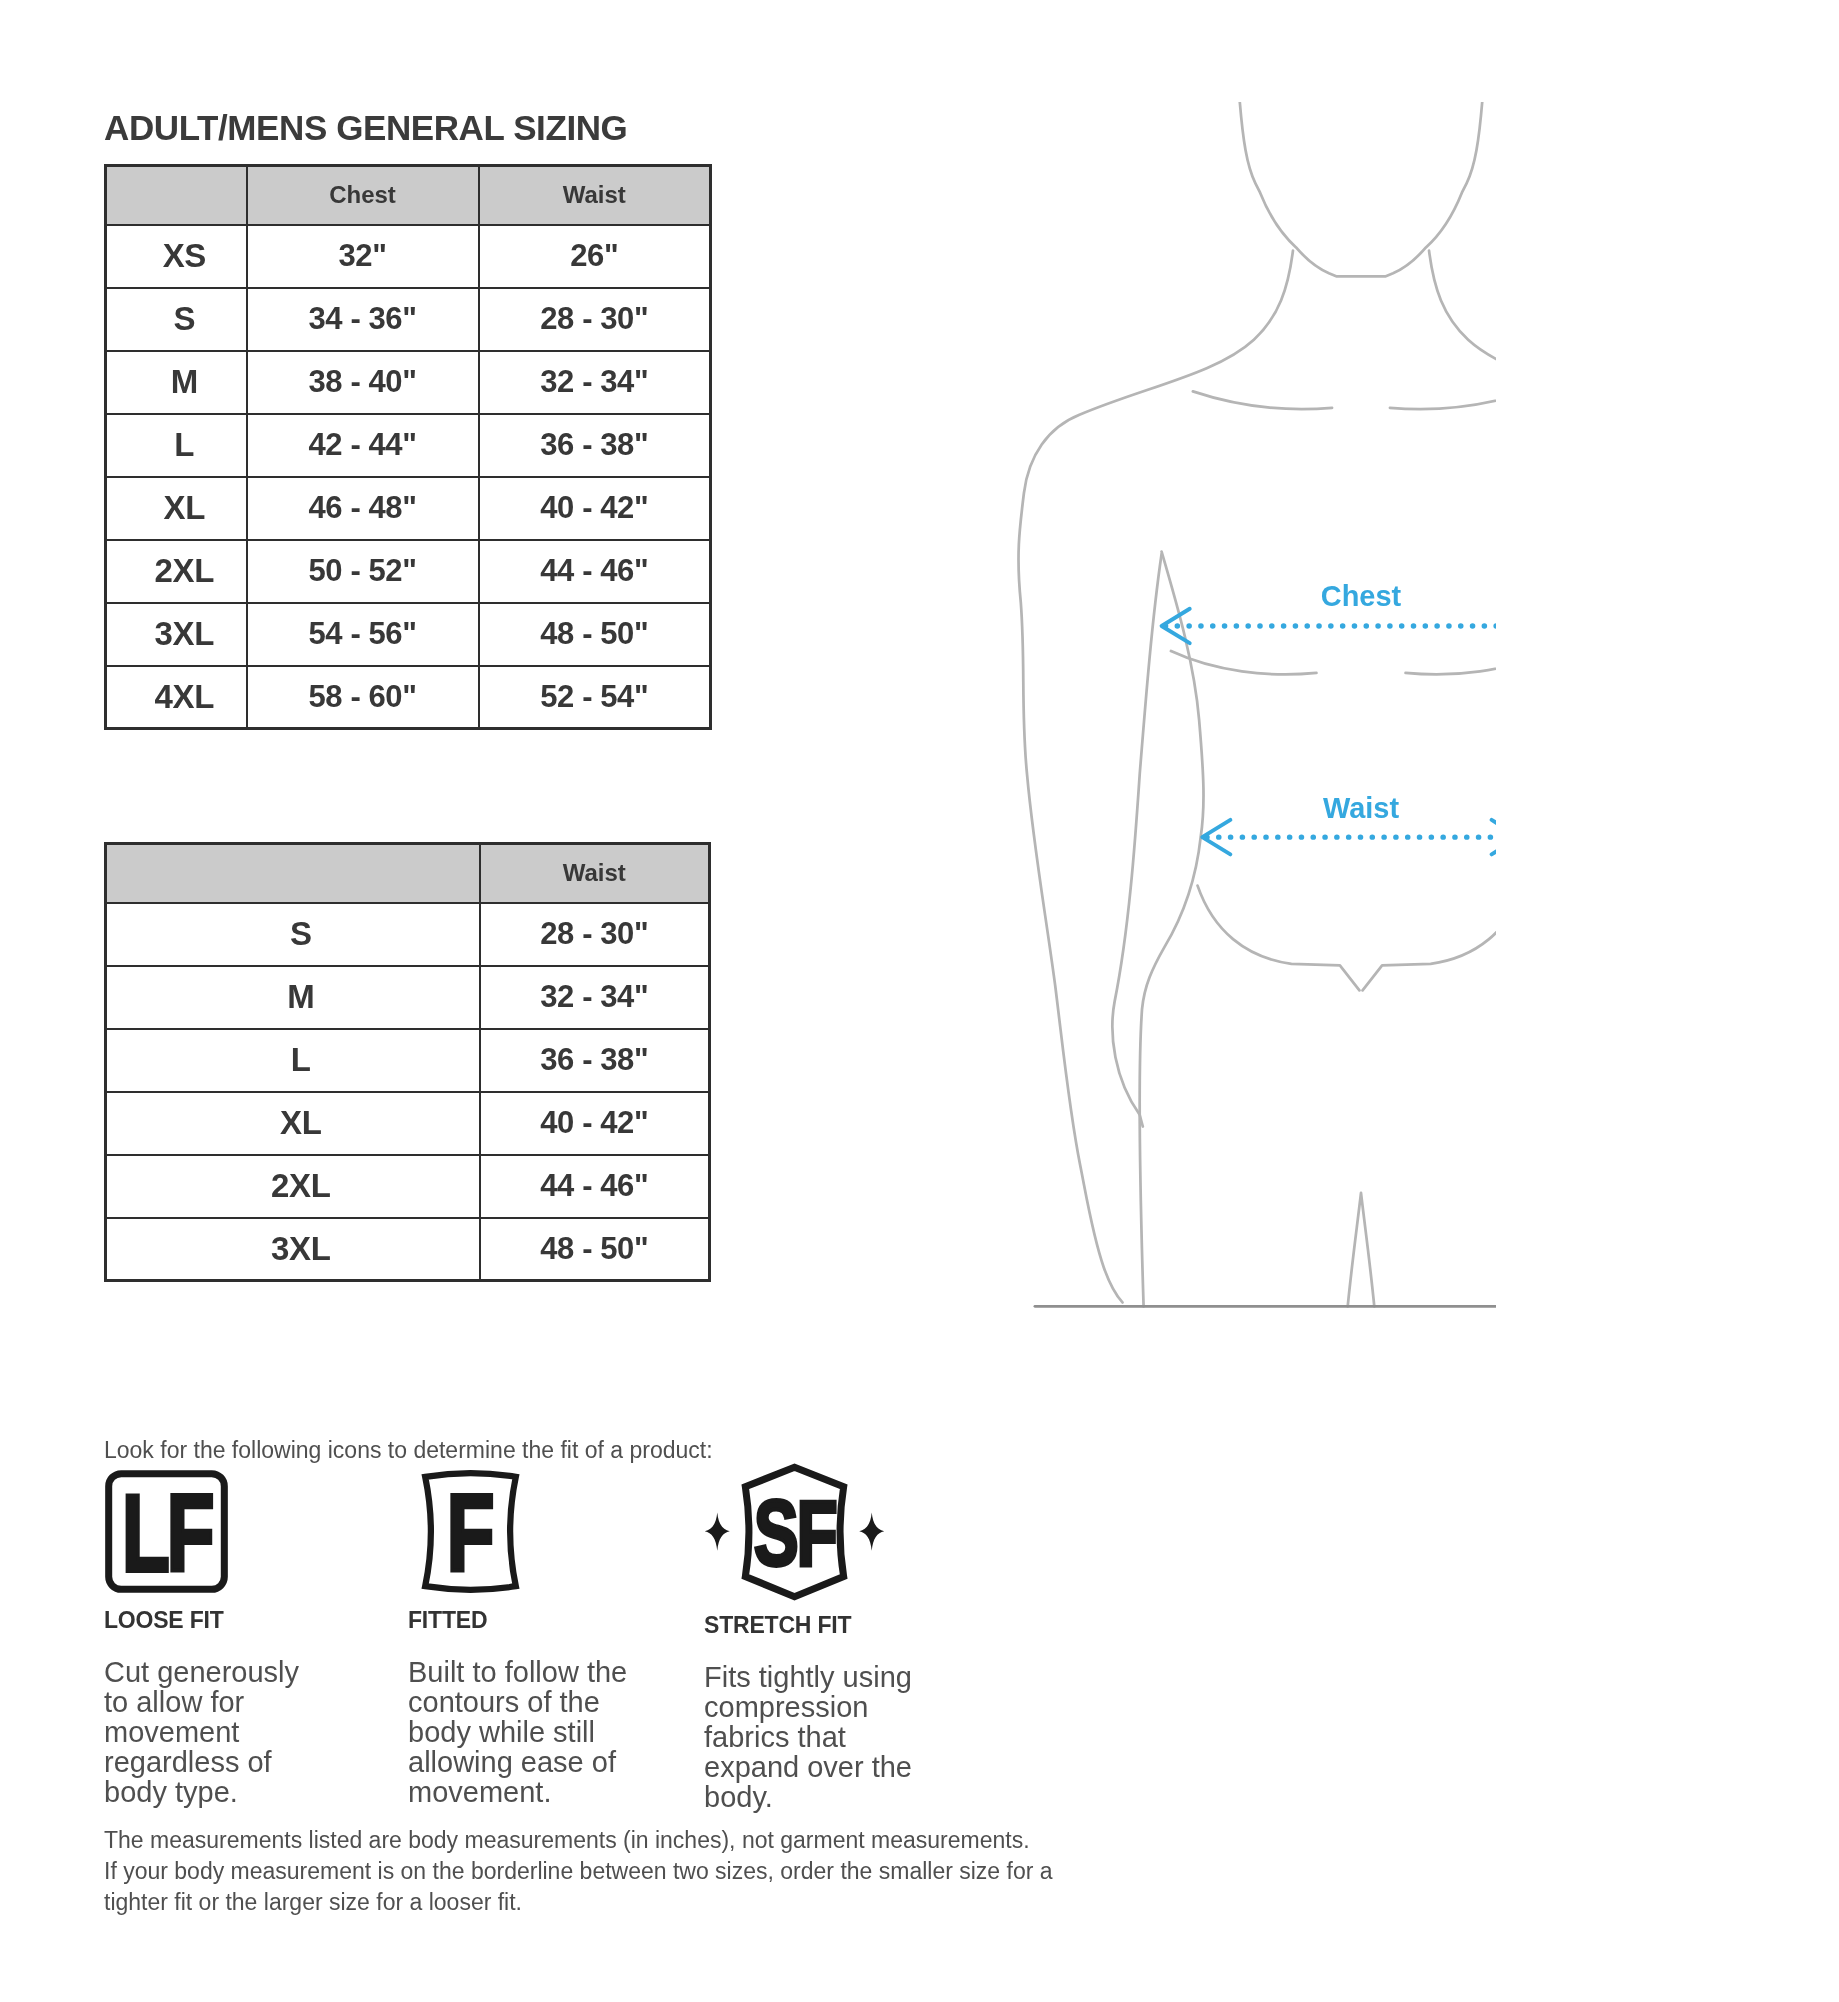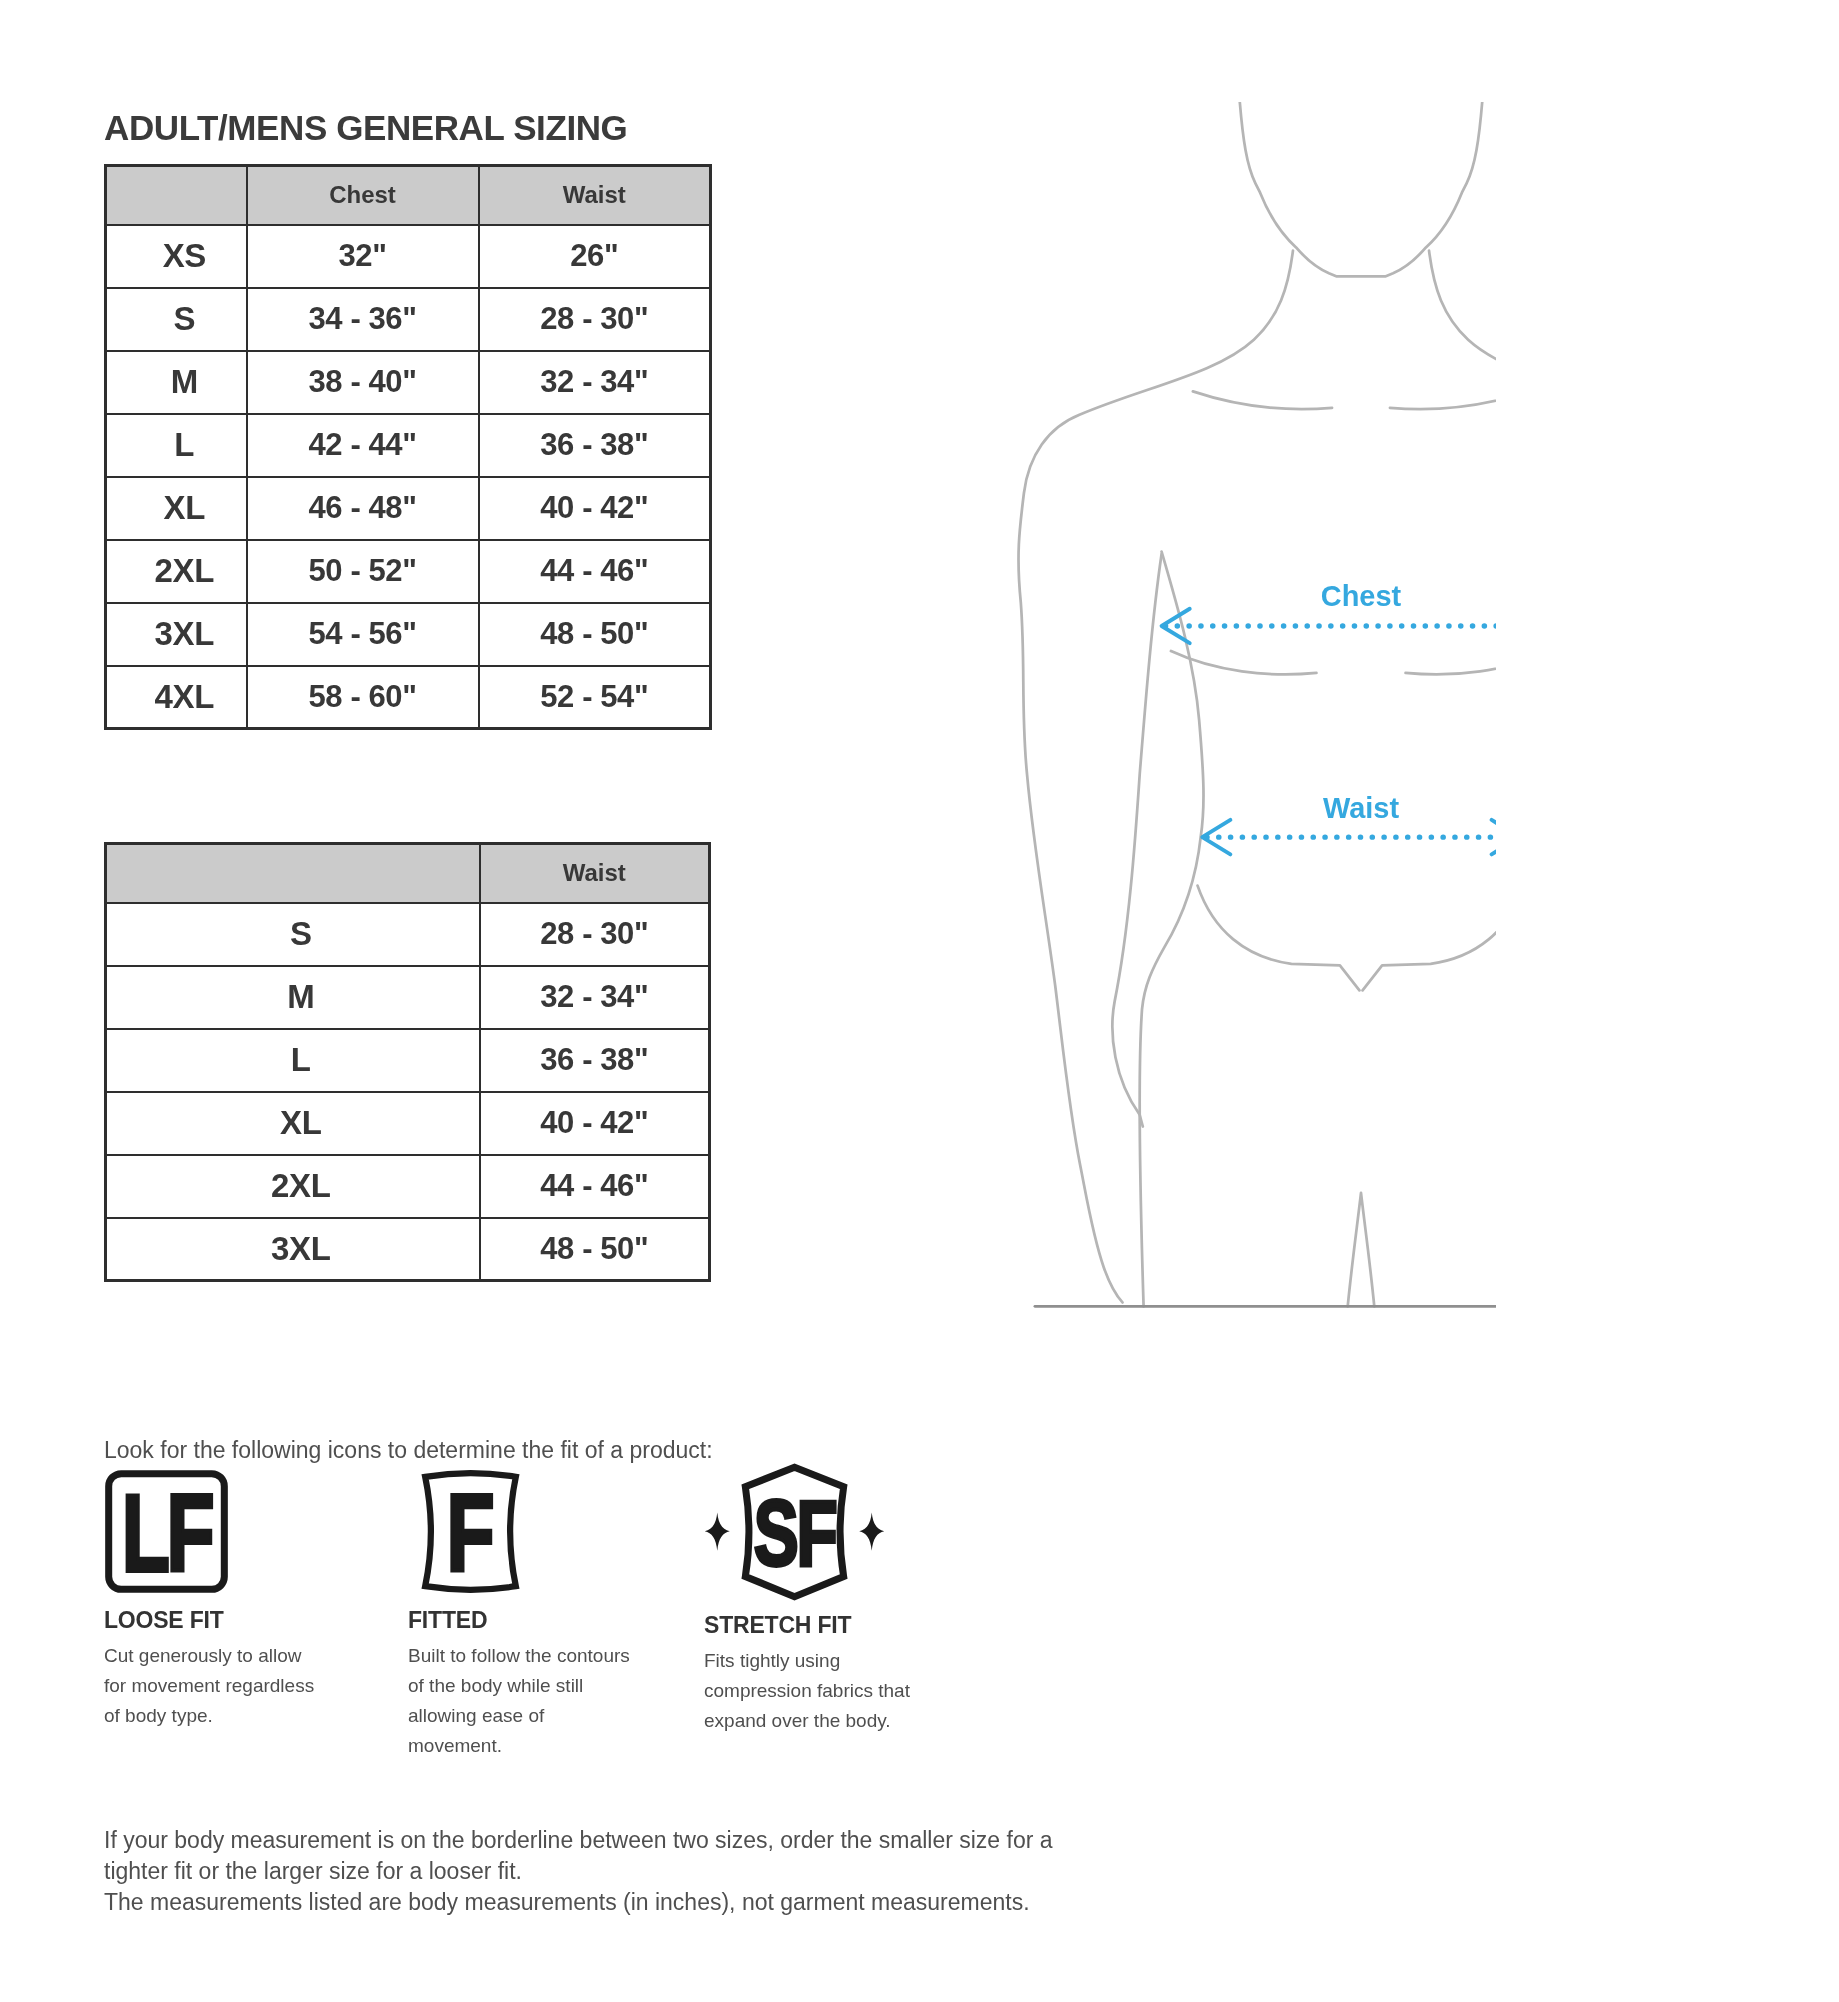--- a/index.html
+++ b/index.html
@@ -71,21 +71,21 @@
   .fit-icon .icon-letter{
     fill:currentColor;stroke:currentColor;
     font-family:"Liberation Sans",sans-serif;font-weight:bold;text-anchor:middle;
   }
   .fit-name{
     font-size:23px;font-weight:bold;color:#333;
     margin-top:10px;letter-spacing:-0.2px;
   }
   #fit-col-stretch .fit-name{margin-top:6.3px;}
   .fit-desc{
-    margin-top:7px;font-size:19px;line-height:30px;color:var(--body-text);
+    margin-top:23px;font-size:29px;line-height:30px;color:var(--body-text);
   }
   #fit-col-loose .fit-desc{width:217px;}
   #fit-col-fitted .fit-desc{width:232px;}
   #fit-col-stretch .fit-desc{width:239px;}
 
   #footnote{
     position:absolute;left:104px;top:1825px;width:997px;
     font-size:23px;line-height:31px;color:var(--body-text);
   }
 </style>
@@ -273,18 +273,18 @@
       <path class="icon-outline" stroke-width="9" d="M 116 8 L 179 33 C 173 71 173 111 179 148 L 116 174 L 53 148 C 59 111 59 71 53 33 Z"></path>
       <path fill="currentColor" d="M 17 66 C 18.5 81 24 88 33 90 C 24 92 18.5 99 17 115 C 15.5 99 10 92 1 90 C 10 88 15.5 81 17 66 Z"></path>
       <path fill="currentColor" d="M 215 66 C 216.5 81 222 88 231 90 C 222 92 216.5 99 215 115 C 213.5 99 208 92 199 90 C 208 88 213.5 81 215 66 Z"></path>
       <text class="icon-letter" transform="translate(116,133) scale(0.72 1)" x="0" y="0" font-size="120" letter-spacing="-4" stroke-width="5">SF</text>
     </svg>
     <div class="fit-name">STRETCH FIT</div>
     <div class="fit-desc">Fits tightly using compression fabrics that expand over the body.</div>
   </div>
 
   <div id="footnote">
+    <div>The measurements listed are body measurements (in inches), not garment measurements.</div>
     <div>If your body measurement is on the borderline between two sizes, order the smaller size for a tighter fit or the larger size for a looser fit.</div>
-    <div>The measurements listed are body measurements (in inches), not garment measurements.</div>
   </div>
 
 </div>
 
 
 </body></html>

